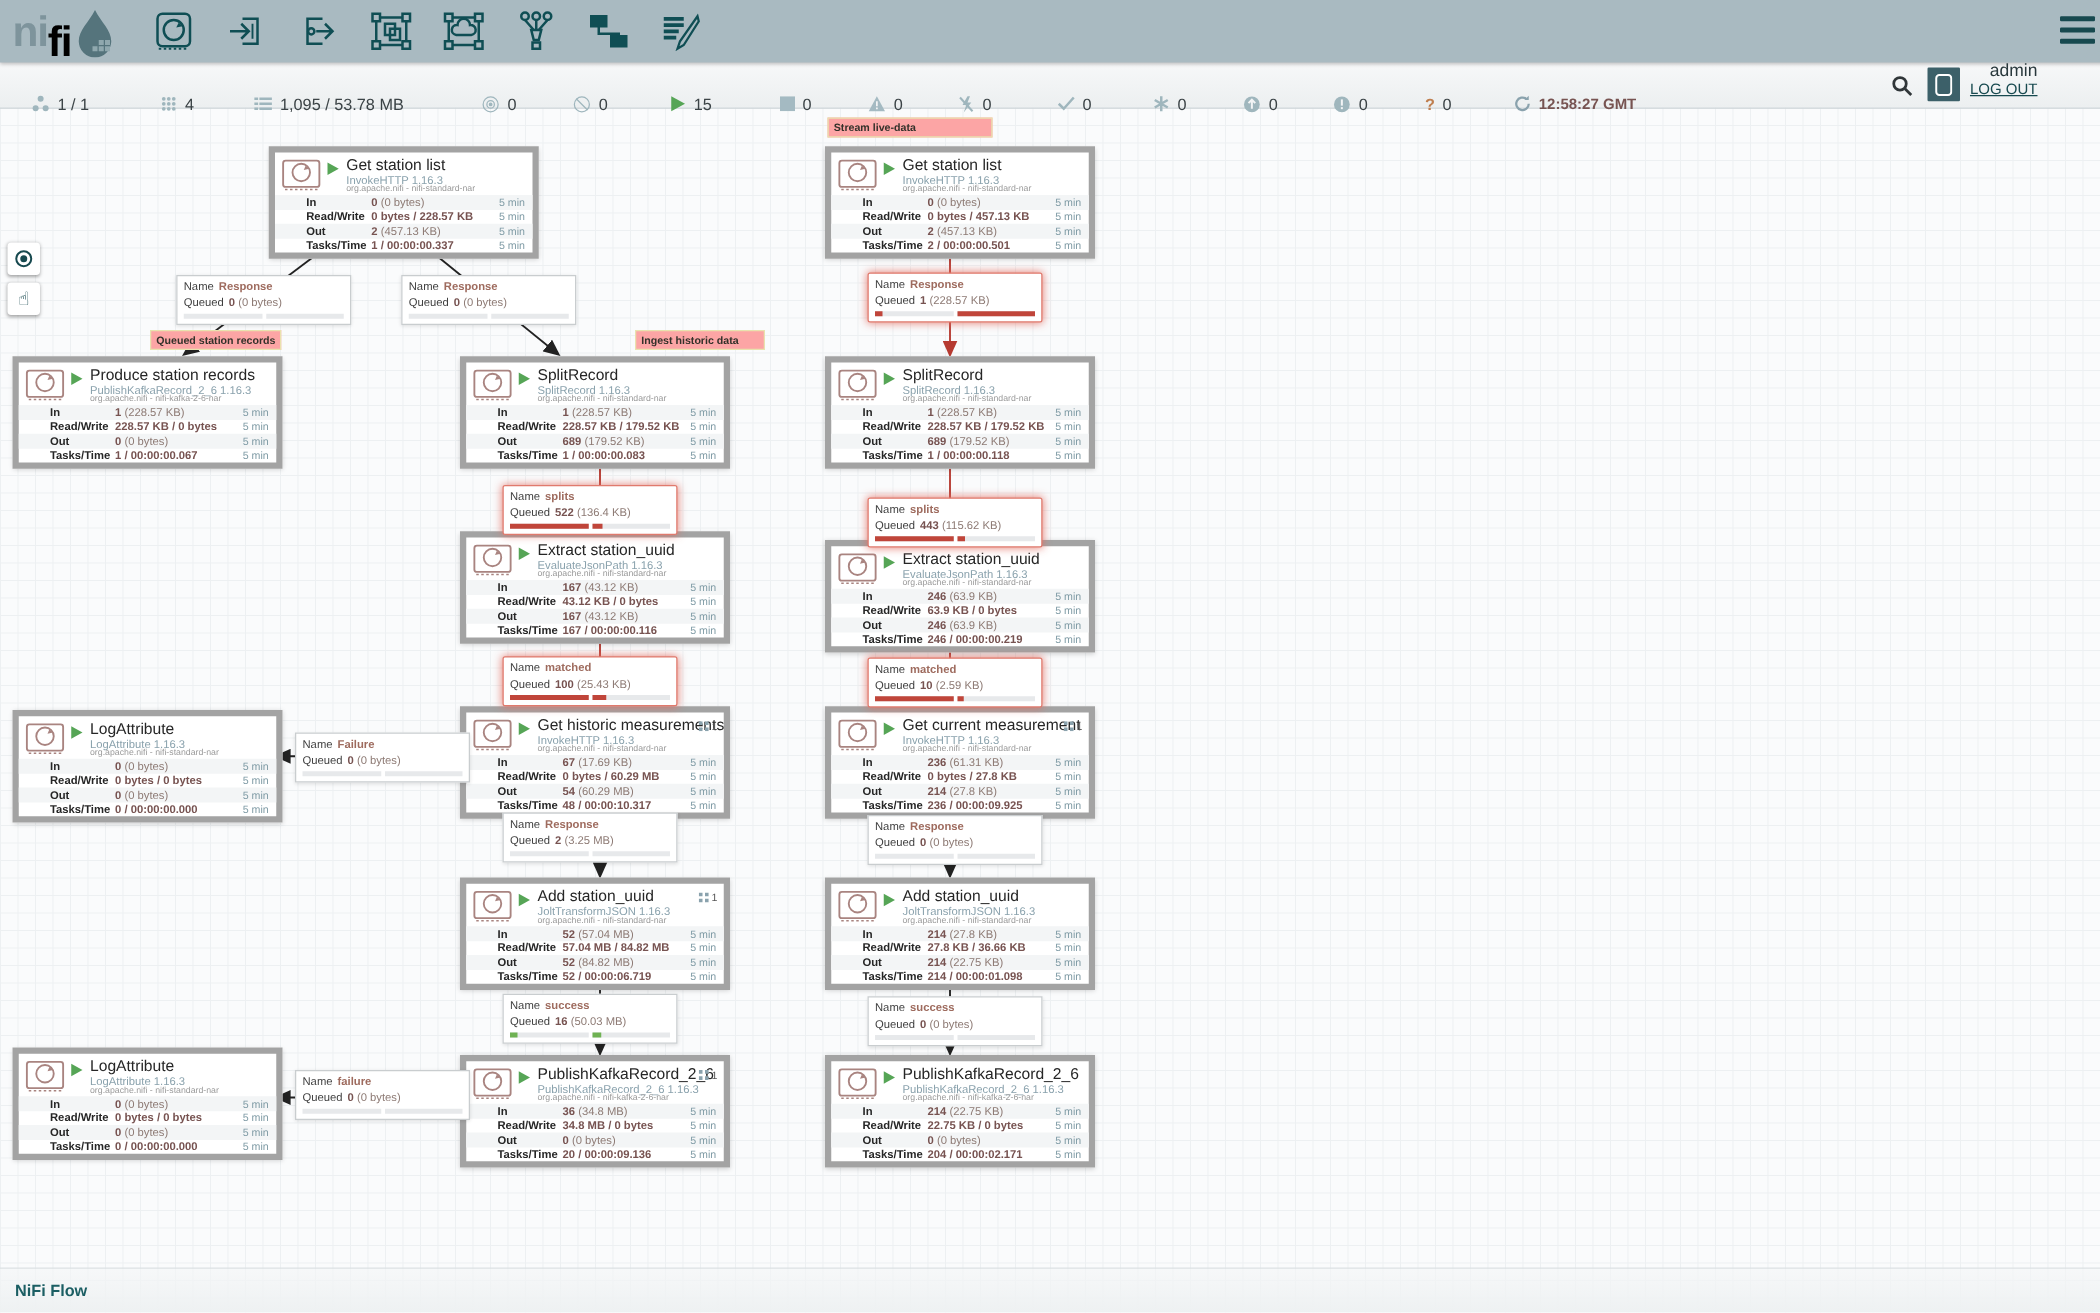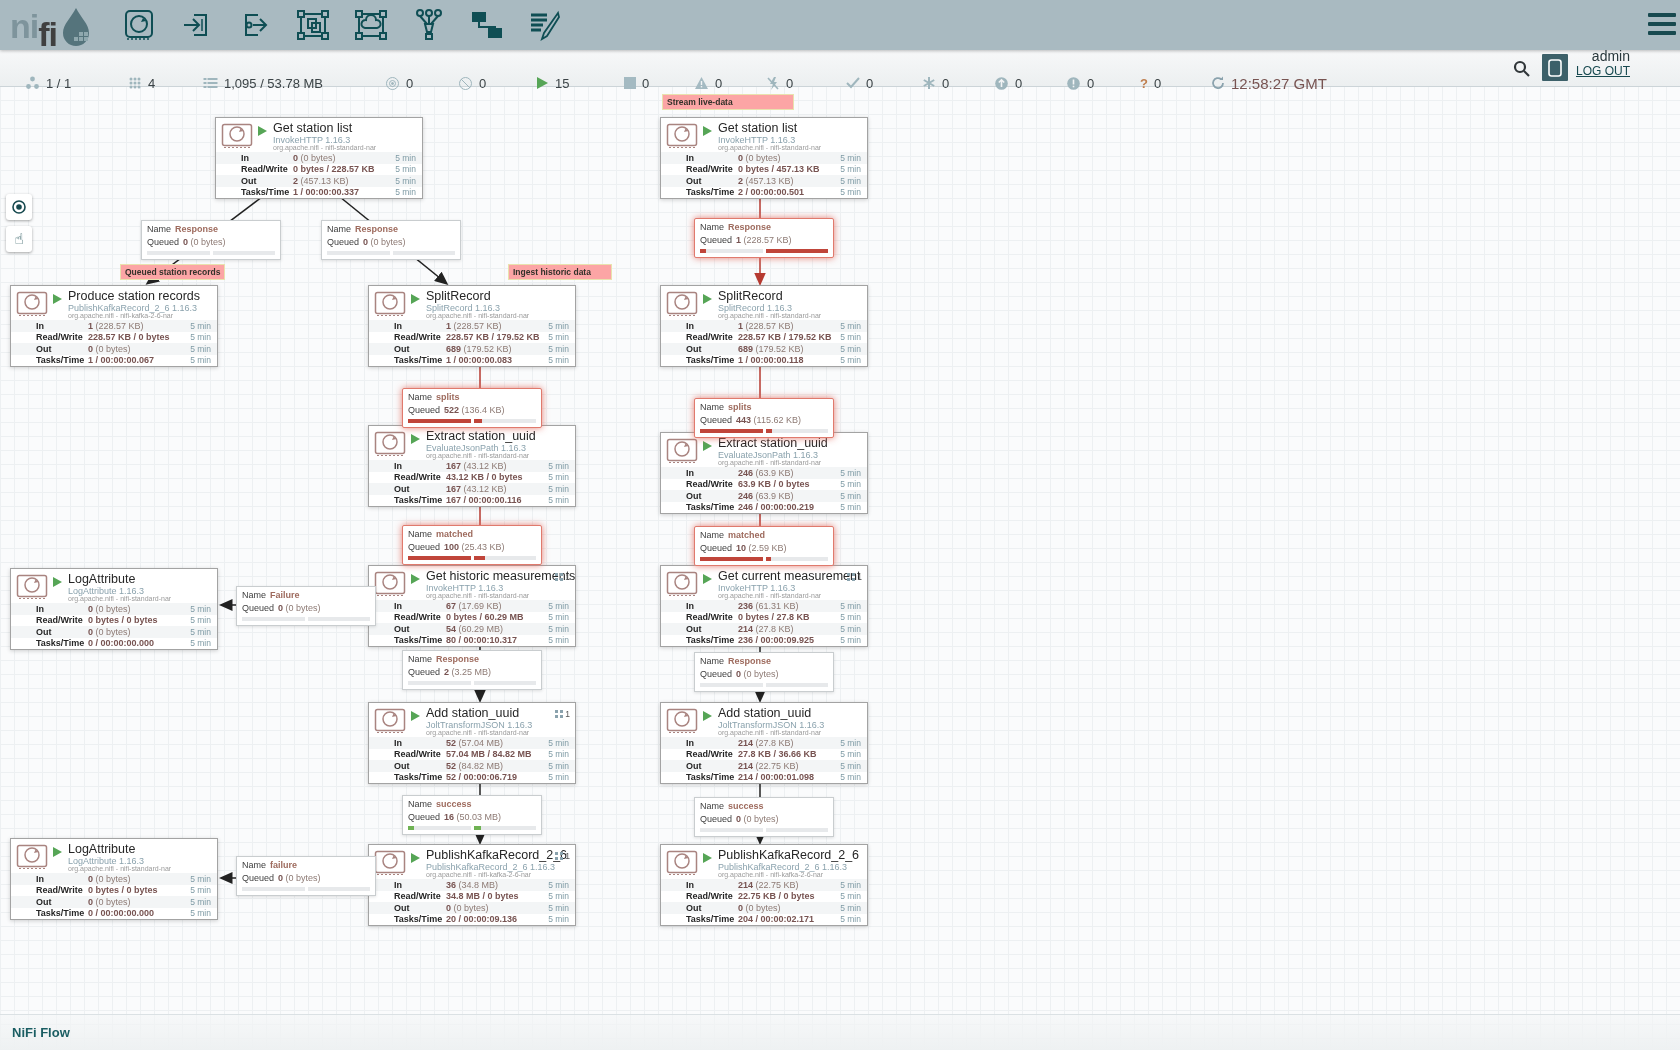--- a/index.html
+++ b/index.html
@@ -2,53 +2,53 @@
 <html><head>
 <meta charset="utf-8">
 <style>
   html,body{margin:0;padding:0;width:1680px;height:1050px;overflow:hidden;
     font-family:"Liberation Sans","DejaVu Sans",sans-serif;background:#fafbfc;position:relative;}
   
   .topbar{position:absolute;left:0;top:0;width:1680px;height:50px;background:#a9bac1;
     box-shadow:0 1px 3px rgba(0,0,0,.25);z-index:40;padding-left:12px;}
   .logo{position:absolute;left:10px;top:4px;height:44px;display:flex;align-items:center;}
   .logo .ni{font-size:34px;font-weight:bold;color:#7e949c;letter-spacing:-1px;}
-  .logo .fi{font-size:34px;font-weight:bold;color:#404040;letter-spacing:-1px;margin-top:16px;}
+  .logo .fi{font-size:34px;font-weight:bold;color:#000000;letter-spacing:-1px;margin-top:16px;}
   .tool-icons{position:absolute;left:122px;top:7px;display:flex;gap:24px;}
   .tool-btn{width:34px;height:36px;display:flex;align-items:center;justify-content:center;cursor:pointer;}
   .tool-btn svg{stroke:#0f4e54;fill:none;stroke-width:2;}
   .userblock{position:absolute;right:62px;top:5px;text-align:right;margin-top:43px;}
   .user-name{font-size:14px;color:#29383c;}
   .logout{font-size:12px;color:#17494f;text-decoration:underline;cursor:pointer;}
   .hamburger{position:absolute;right:16px;top:13px;width:28px;cursor:pointer;}
   .hamburger div{height:4px;background:#17494f;margin-bottom:5px;border-radius:1px;}
   
   .statusbar{position:absolute;left:0;top:50px;width:1680px;height:36px;
     background:linear-gradient(#f7f8f9,#eceff0);border-bottom:1px solid #ccd4d8;z-index:39;}
   .sitem{position:absolute;top:15px;height:36px;display:flex;align-items:center;gap:6px;}
   .sicon{color:#9fb6bd;font-size:13px;display:flex;align-items:center;}
   .sicon svg{display:block;}
   .scount{font-size:13px;color:#3b4346;font-weight:500;}
-  .stime{font-size:15px;color:#775351;}
+  .stime{font-size:12px;color:#775351;font-weight:bold;}
   .search-btn{position:absolute;left:1508px;top:6px;width:26px;height:24px;display:flex;
     align-items:center;justify-content:center;cursor:pointer;}
   .device-btn{position:absolute;left:1542px;top:4px;width:26px;height:27px;background:#3c6069;
     display:flex;align-items:center;justify-content:center;cursor:pointer;border-radius:1px;}
   
   .canvas{position:absolute;left:0;top:86px;width:1680px;height:964px;background:#fafbfc;
     background-image:linear-gradient(#edf0f2 1px,transparent 1px),
                      linear-gradient(90deg,#edf0f2 1px,transparent 1px);
     background-size:14px 14px;z-index:1;}
   #wires{position:absolute;left:0;top:0;width:1680px;height:1050px;z-index:2;pointer-events:none;}
   
   .side-btn{position:absolute;width:26px;height:26px;background:#fff;border-radius:3px;
     box-shadow:0 1px 3px rgba(0,0,0,.35);display:flex;align-items:center;justify-content:center;
     z-index:5;cursor:pointer;color:#17494f;font-size:15px;}
   
-  .proc{position:absolute;width:206px;height:80px;background:#fff;border:1px solid #a3a3a3;
+  .proc{position:absolute;width:206px;height:80px;background:#fff;border:5px solid #a3a3a3;
     box-shadow:0 1px 4px rgba(0,0,0,.18);z-index:3;cursor:pointer;}
   .proc-head{position:relative;height:34px;}
   .proc-icon{position:absolute;left:5px;top:5px;}
   .run-icon{position:absolute;left:42px;top:8px;width:0;height:0;
     border-left:9px solid #56a556;border-top:5px solid transparent;border-bottom:5px solid transparent;}
   .proc-name{position:absolute;left:57px;top:3px;font-size:12.5px;color:#262626;white-space:nowrap;}
   .proc-type{position:absolute;left:57px;top:17px;font-size:9px;color:#8aa2ad;white-space:nowrap;}
   .proc-bundle{position:absolute;left:57px;top:26px;font-size:7px;color:#9a9a9a;white-space:nowrap;}
   .proc-badge{position:absolute;right:5px;top:6px;font-size:8.5px;color:#555;display:flex;gap:2px;align-items:center;}
   .stat-row{height:11.5px;display:flex;align-items:center;font-size:9px;padding:0 6px;position:relative;}
@@ -654,21 +654,21 @@
         <div class="stat-val"><b>0 bytes / 60.29 MB</b></div>
         <div class="stat-win">5 min</div>
       </div>
       <div class="stat-row">
         <div class="stat-label">Out</div>
         <div class="stat-val"><b>54 </b><span>(60.29 MB)</span></div>
         <div class="stat-win">5 min</div>
       </div>
       <div class="stat-row">
         <div class="stat-label">Tasks/Time</div>
-        <div class="stat-val"><b>80 / 00:00:10.317</b></div>
+        <div class="stat-val"><b>48 / 00:00:10.317</b></div>
         <div class="stat-win">5 min</div>
       </div>
     </div>
   </div>
 <div class="proc" style="left: 660px; top: 565px;">
     <div class="proc-head">
       <div class="proc-icon"><svg width="32" height="26" viewBox="0 0 32 26" fill="none" stroke="#a98480" stroke-width="1.5">
           <rect x="1.5" y="1.5" width="29" height="21" rx="2"></rect>
           <circle cx="16" cy="11" r="7"></circle>
           <path d="M19.5 5.5 l3 2.5 l-4.5 1 z" fill="#a98480" stroke="none"></path>

